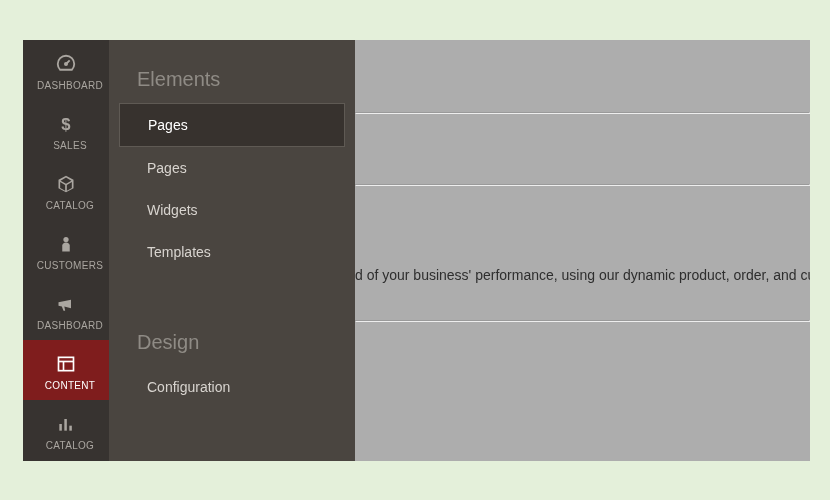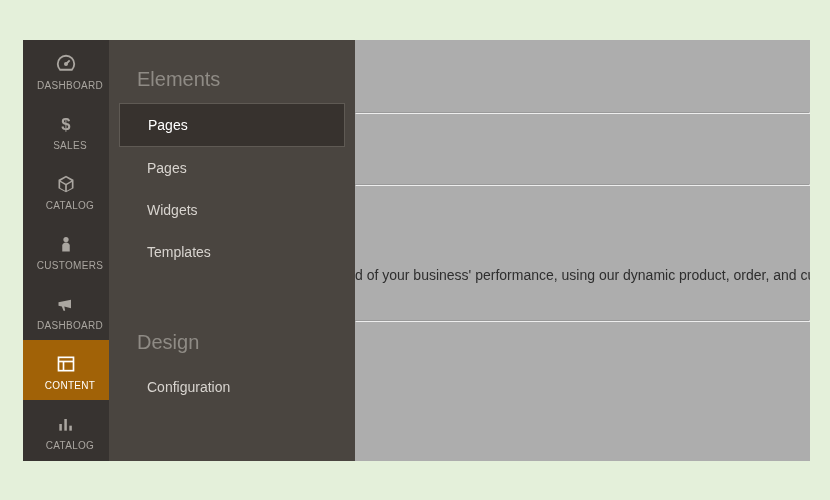--- a/index.html
+++ b/index.html
@@ -34,21 +34,21 @@
     align-items: center;
     justify-content: center;
     padding: 10px 0 8px 0;
     cursor: pointer;
     color: #aaa6a0;
     font-size: 10px;
     letter-spacing: 0.3px;
     height: 60px;
   }
   .sidebar-item.active {
-    background: #a16207;
+    background: #7f1d1d;
     color: #fff;
   }
   .sidebar-item .icon {
     height: 24px;
     display: flex;
     align-items: center;
     justify-content: center;
     margin-bottom: 4px;
   }
   .sidebar-item .icon svg { display: block; }

